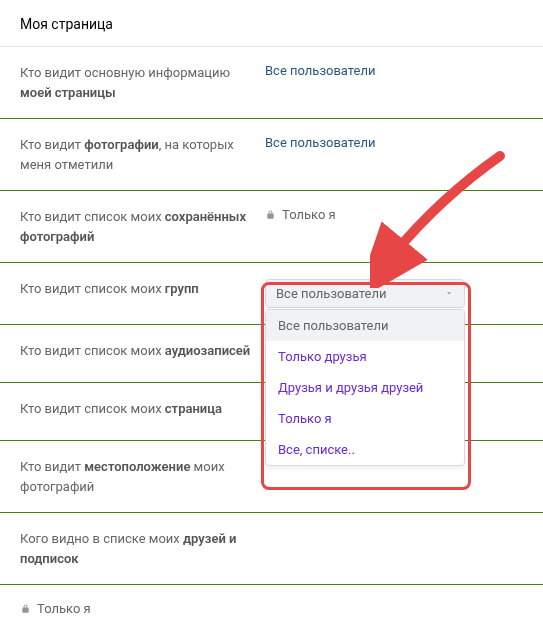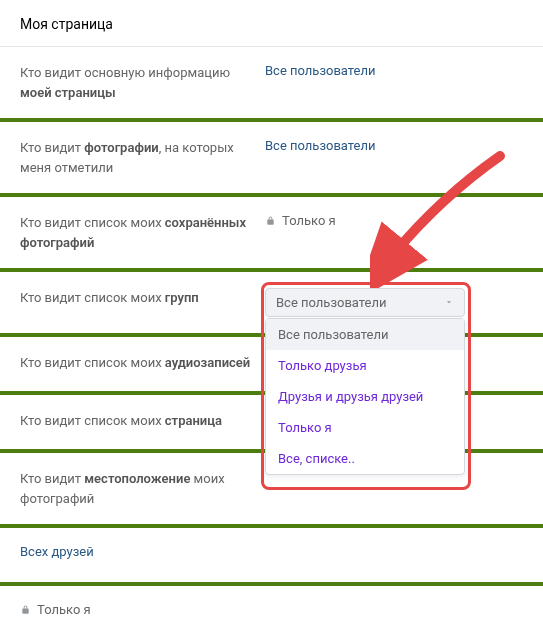--- a/index.html
+++ b/index.html
@@ -16,21 +16,21 @@
   .header {
     padding: 16px 20px 14px;
     border-bottom: 1px solid #e7e8ec;
     font-size: 14px;
     color: #000;
   }
   .row {
     display: flex;
     align-items: flex-start;
     padding: 16px 20px;
-    border-bottom: 4px solid #4d7c0f;
+    border-bottom: 1px solid #4d7c0f;
     min-height: 58px;
   }
   .row-label {
     flex: 0 0 245px;
     color: #656565;
     line-height: 1.5;
     padding-right: 10px;
   }
   .row-label b { font-weight: 600; color: #555; }
   .row-value {
@@ -156,23 +156,21 @@
     </div>
     <div class="row">
       <div class="row-label">Кто видит список моих <b>страница</b></div>
       <div class="row-value"></div>
     </div>
     <div class="row">
       <div class="row-label">Кто видит <b>местоположение</b> моих фотографий</div>
       <div class="row-value"></div>
     </div>
     <div class="row">
-      <div class="row-value">
-        <span class="value-link">Всех друзей</span>
-      </div>
+      <div class="row-label">Кого видно в списке моих <b>друзей и подписок</b></div>
     </div>
     <div class="row">
       <div class="row-value">
         <span class="value-lock">
           <span class="lock-icon">
             <svg width="11" height="11" viewBox="0 0 24 24" fill="currentColor">
               <path d="M17 10h-1V7a4 4 0 0 0-8 0v3H7a2 2 0 0 0-2 2v7a2 2 0 0 0 2 2h10a2 2 0 0 0 2-2v-7a2 2 0 0 0-2-2zm-7-3a2 2 0 1 1 4 0v3h-4V7z"></path>
             </svg>
           </span>
           <span>Только я</span>

